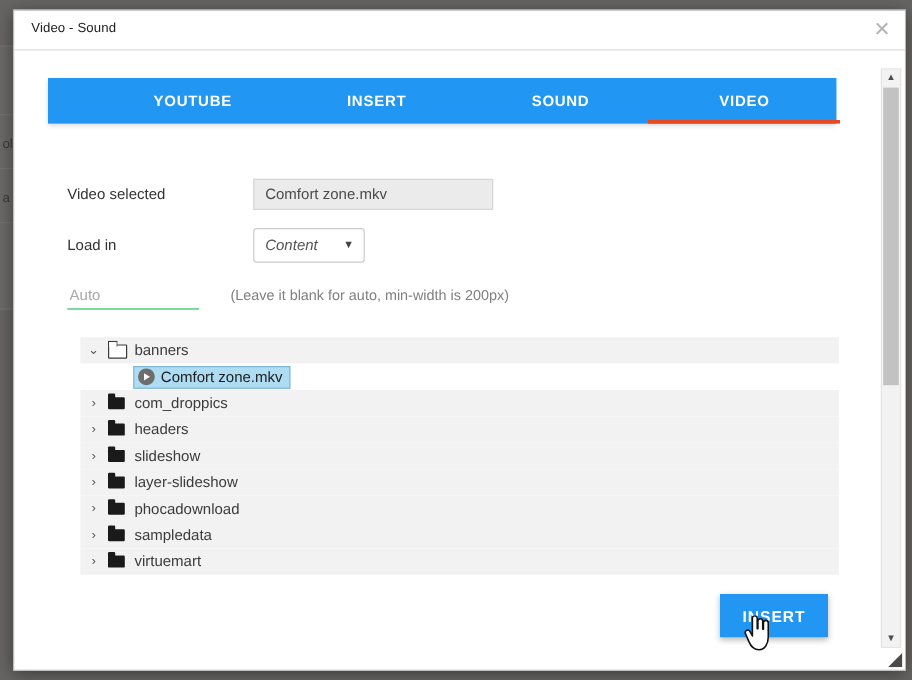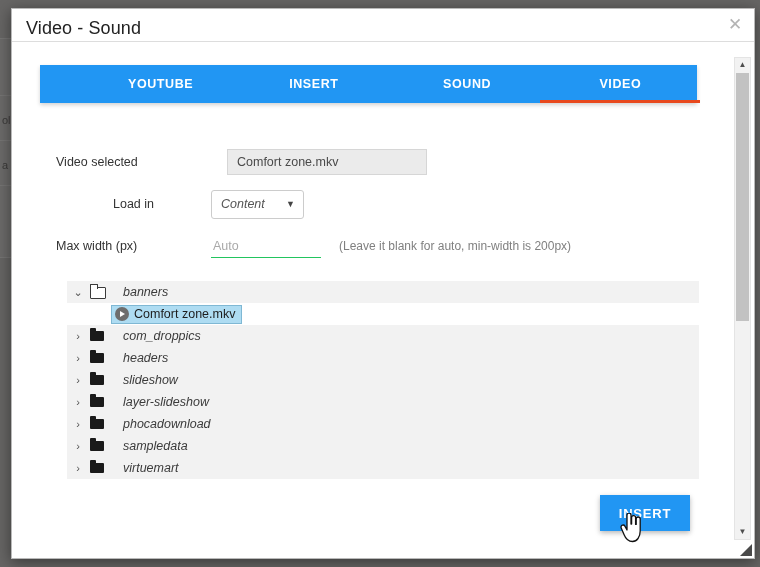--- a/index.html
+++ b/index.html
@@ -64,21 +64,21 @@
   
   #titlebar {
     position: relative;
     height: 33px;
     background: #ffffff;
     border-bottom: 1px solid #dddddd;
   }
   #titlebar .title {
     position: absolute;
     left: 14px; top: 9px;
-    font-size: 18px;
+    font-size: 11px;
     color: #222222;
     letter-spacing: 0.1px;
   }
   #close-btn {
     position: absolute;
     right: 9px; top: 6px;
     width: 20px; height: 20px;
     cursor: pointer;
     color: #b4b4b4;
     font-size: 17px;
@@ -166,22 +166,22 @@
     left: 44px;
     height: 26px;
     display: flex;
     align-items: center;
   }
   .form-label {
     width: 155px;
     font-size: 12.5px;
     color: #333333;
   }
-  #row-video   { top: 106px; gap: 16px; }
-  #row-loadin  { top: 148px; text-align: center; }
+  #row-video   { top: 106px; }
+  #row-loadin  { top: 148px; }
   #row-maxw    { top: 190px; }
 
   .input-filled {
     width: 200px;
     height: 26px;
     background: #ebebeb;
     border: 1px solid #d6d6d6;
     padding: 0 9px;
     font-size: 12.5px;
     color: #4a4a4a;
@@ -219,21 +219,21 @@
     border-bottom: 1px solid #22c55e;
     background: transparent;
     font-size: 12.5px;
     color: #555555;
     padding: 0 2px;
     font-family: "Liberation Sans", sans-serif;
     outline: none;
   }
   .input-underline::placeholder { color: #a9a9a9; }
   .hint-text {
-    margin-left: 18px;
+    margin-left: 26px;
     font-size: 12px;
     color: #808080;
     white-space: nowrap;
   }
 
   
   #file-tree {
     position: absolute;
     left: 55px; top: 238px;
     width: 632px;
@@ -295,22 +295,21 @@
     left: 1px; top: 3px;
     width: 6px; height: 4px;
     border: 1.5px solid #3a3a3a;
     border-bottom: none;
     border-radius: 1px 1px 0 0;
     background: #ffffff;
   }
   .tree-label {
     font-size: 12.5px;
     color: #3b3b3b;
-    padding-left: 16px;
-    font-style: italic;
+    padding-left: 5px;
   }
 
   
   .tree-row.file { padding-left: 44px; }
   .file-chip {
     display: inline-flex;
     align-items: center;
     height: 19px;
     background: #aedcf2;
     border: 1px solid #7fb8d4;
@@ -416,21 +415,20 @@
 
     <div class="form-row" id="row-loadin">
       <div class="form-label">Load in</div>
       <div class="select-box">
         <span class="sel-value">Content</span>
         <span class="sel-caret">▼</span>
       </div>
     </div>
 
     <div class="form-row" id="row-maxw">
-      <div class="form-label">Max width (px)</div>
       <input class="input-underline" type="text" placeholder="Auto" style="">
       <span class="hint-text">(Leave it blank for auto, min-width is 200px)</span>
     </div>
 
     <div id="file-tree">
 
       <div class="tree-row shaded">
         <span class="chev">⌄</span>
         <span class="folder-icon open"></span>
         <span class="tree-label">banners</span>

